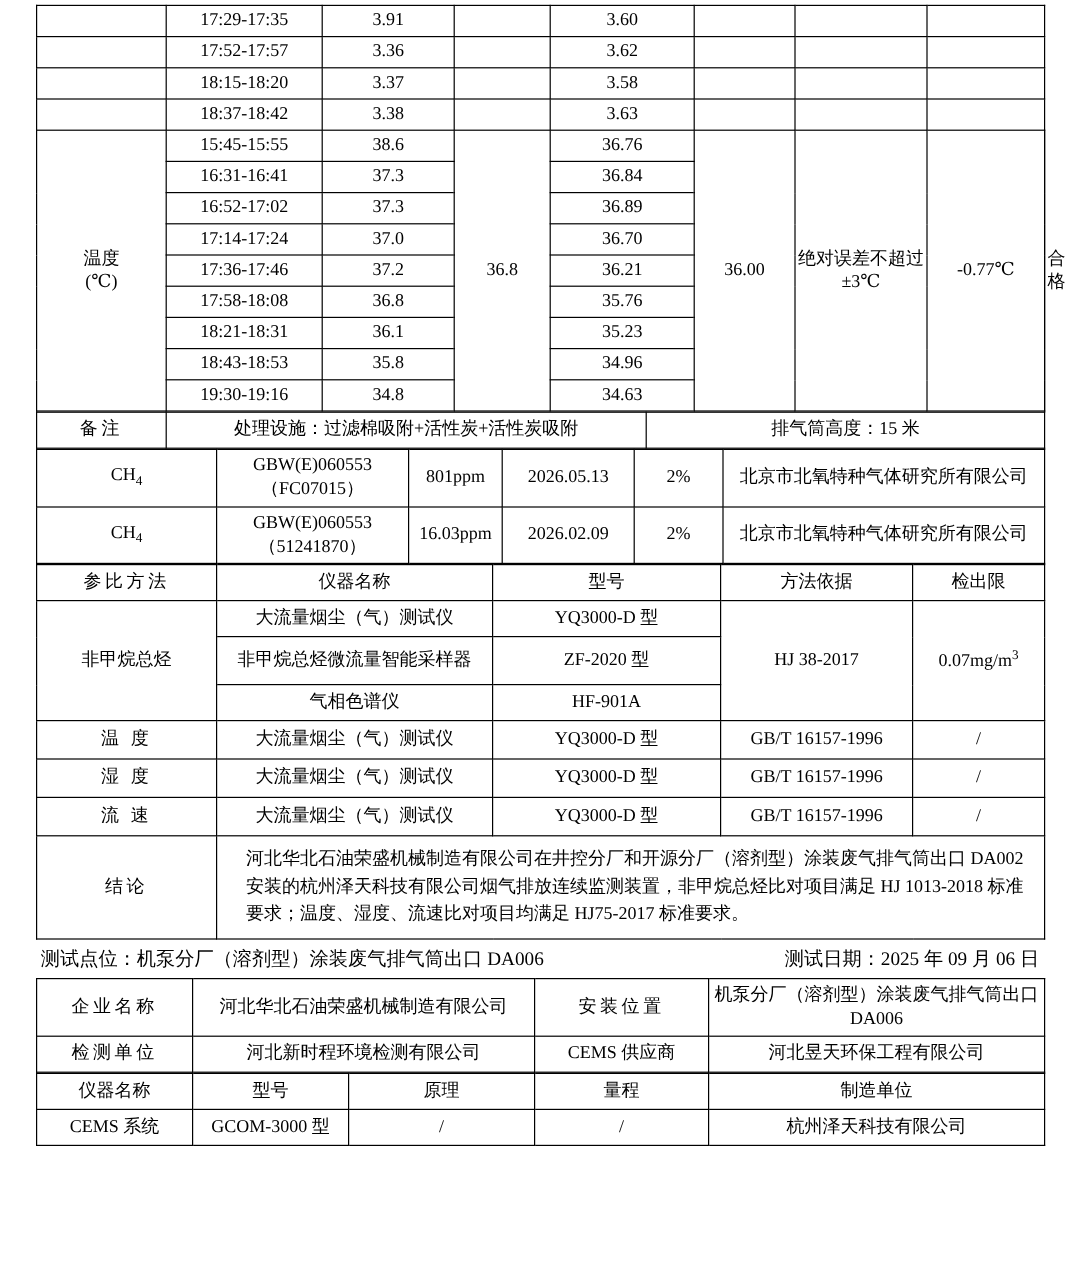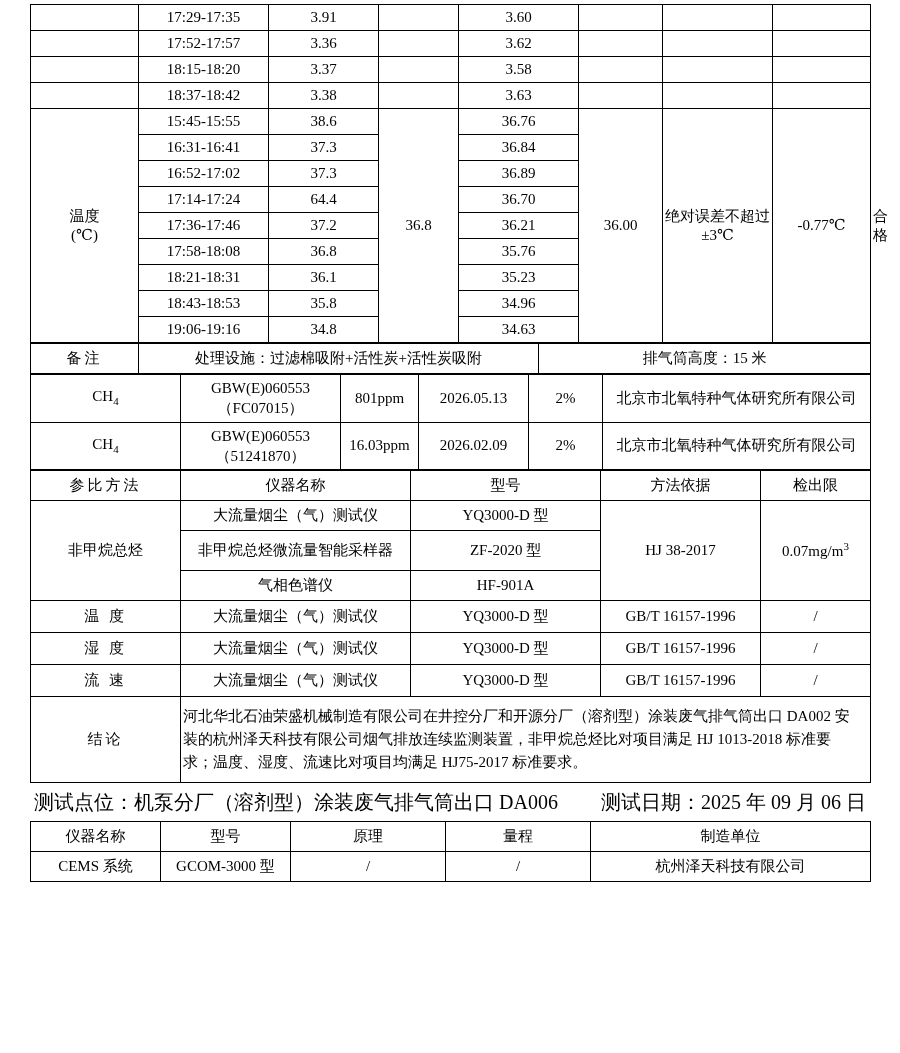--- a/index.html
+++ b/index.html
@@ -36,37 +36,37 @@
     height: 26px;
   }
   .lead2 {
     letter-spacing: 3px;
   }
   .tall {
     height: 30px;
   }
   .txt-left {
     text-align: left;
-    padding-left: 2px;
+    padding-left: 24px;
     padding-right: 10px;
     line-height: 1.55;
   }
   .sub {
     font-size: 11px;
     vertical-align: sub;
   }
   .sup {
     font-size: 11px;
     vertical-align: super;
   }
   .flexline {
     display: flex;
     width: 840px;
     justify-content: space-between;
-    font-size: 20px;
+    font-size: 16px;
     padding: 6px 4px 5px 4px;
     box-sizing: border-box;
   }
   .twoline { line-height: 1.35; }
 </style>
 </head>
 <body>
 
 <div class="page">
 
@@ -142,21 +142,21 @@
         <td>37.3</td>
         <td>36.84</td>
       </tr>
       <tr class="h">
         <td>16:52-17:02</td>
         <td>37.3</td>
         <td>36.89</td>
       </tr>
       <tr class="h">
         <td>17:14-17:24</td>
-        <td>64.4</td>
+        <td>37.0</td>
         <td>36.70</td>
       </tr>
       <tr class="h">
         <td>17:36-17:46</td>
         <td>37.2</td>
         <td>36.21</td>
       </tr>
       <tr class="h">
         <td>17:58-18:08</td>
         <td>36.8</td>
@@ -166,21 +166,21 @@
         <td>18:21-18:31</td>
         <td>36.1</td>
         <td>35.23</td>
       </tr>
       <tr class="h">
         <td>18:43-18:53</td>
         <td>35.8</td>
         <td>34.96</td>
       </tr>
       <tr class="h">
-        <td>19:06-19:16</td>
+        <td>19:30-19:16</td>
         <td>34.8</td>
         <td>34.63</td>
       </tr>
     </tbody>
   </table>
 
   <table>
     <colgroup>
       <col style="width:108px">
       <col style="width:400px">
@@ -295,20 +295,32 @@
   </div>
 
   <table>
     <colgroup>
       <col style="width:130px">
       <col style="width:285px">
       <col style="width:145px">
       <col style="width:280px">
     </colgroup>
     <tbody>
+      <tr style="height:42px">
+        <td class="lead2">企业名称</td>
+        <td>河北华北石油荣盛机械制造有限公司</td>
+        <td class="lead2">安装位置</td>
+        <td class="twoline">机泵分厂（溶剂型）涂装废气排气筒出口 DA006</td>
+      </tr>
+      <tr style="height:30px">
+        <td class="lead2">检测单位</td>
+        <td>河北新时程环境检测有限公司</td>
+        <td>CEMS 供应商</td>
+        <td>河北昱天环保工程有限公司</td>
+      </tr>
     </tbody>
   </table>
 
   <table>
     <colgroup>
       <col style="width:130px">
       <col style="width:130px">
       <col style="width:155px">
       <col style="width:145px">
       <col style="width:280px">

